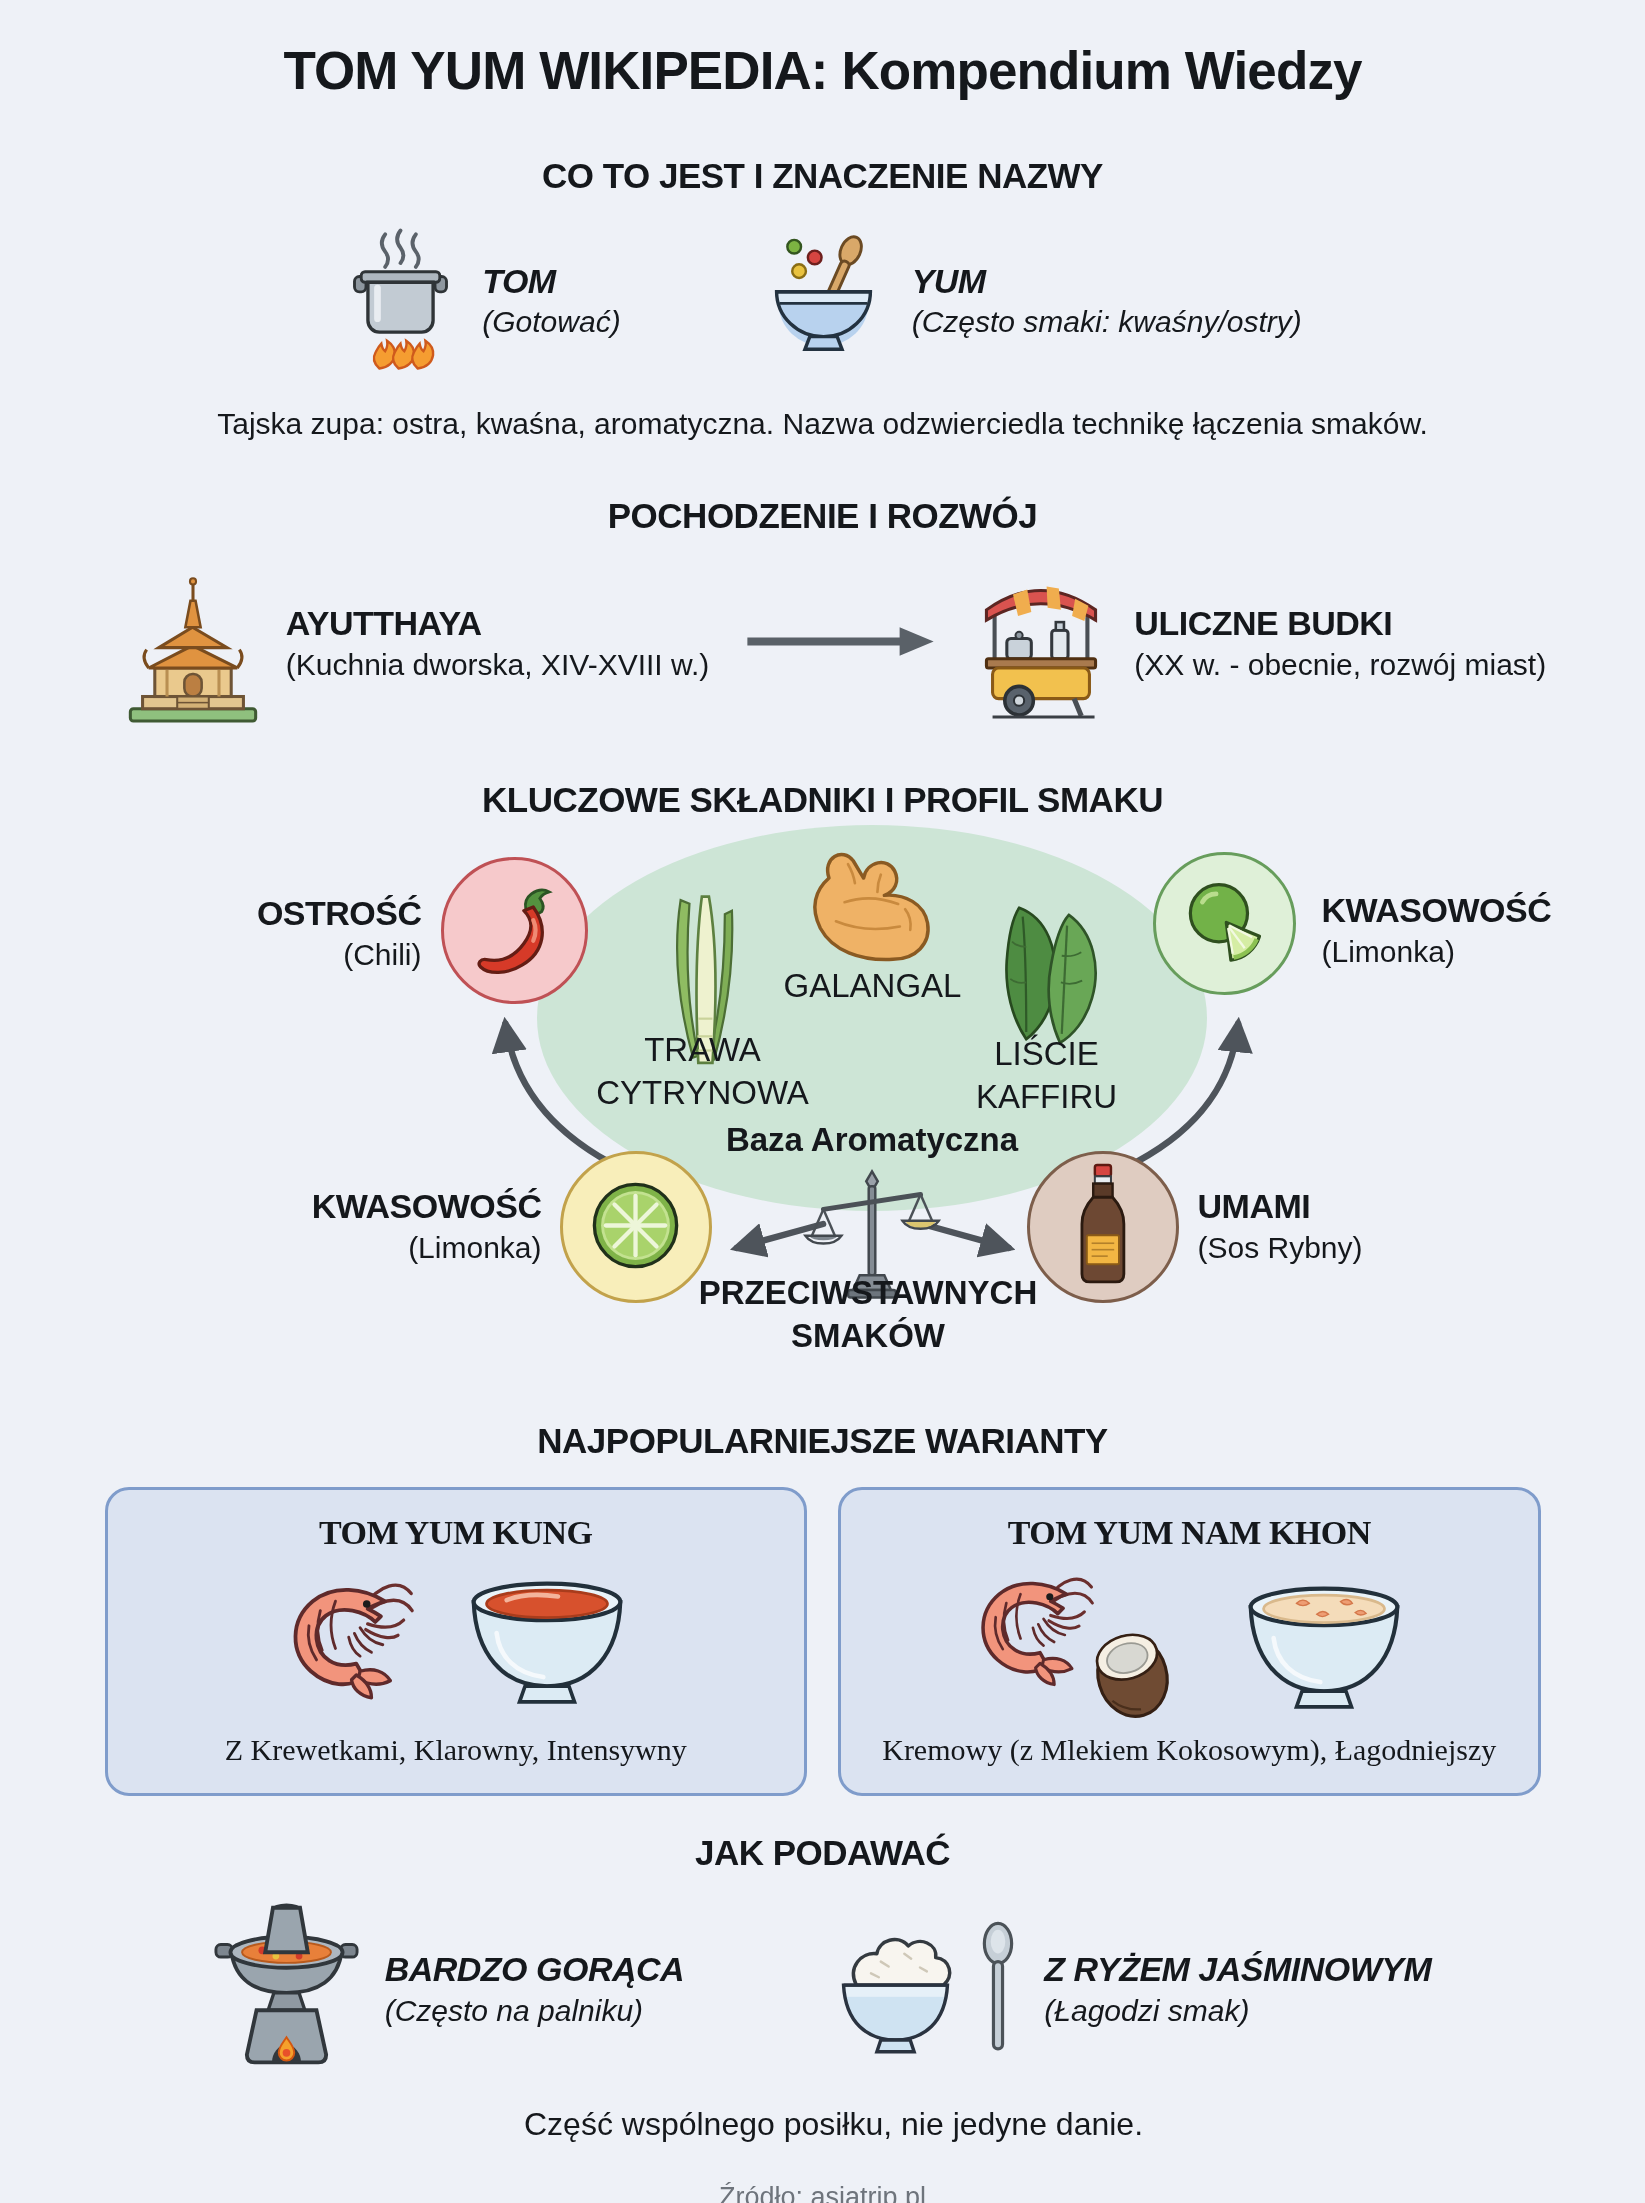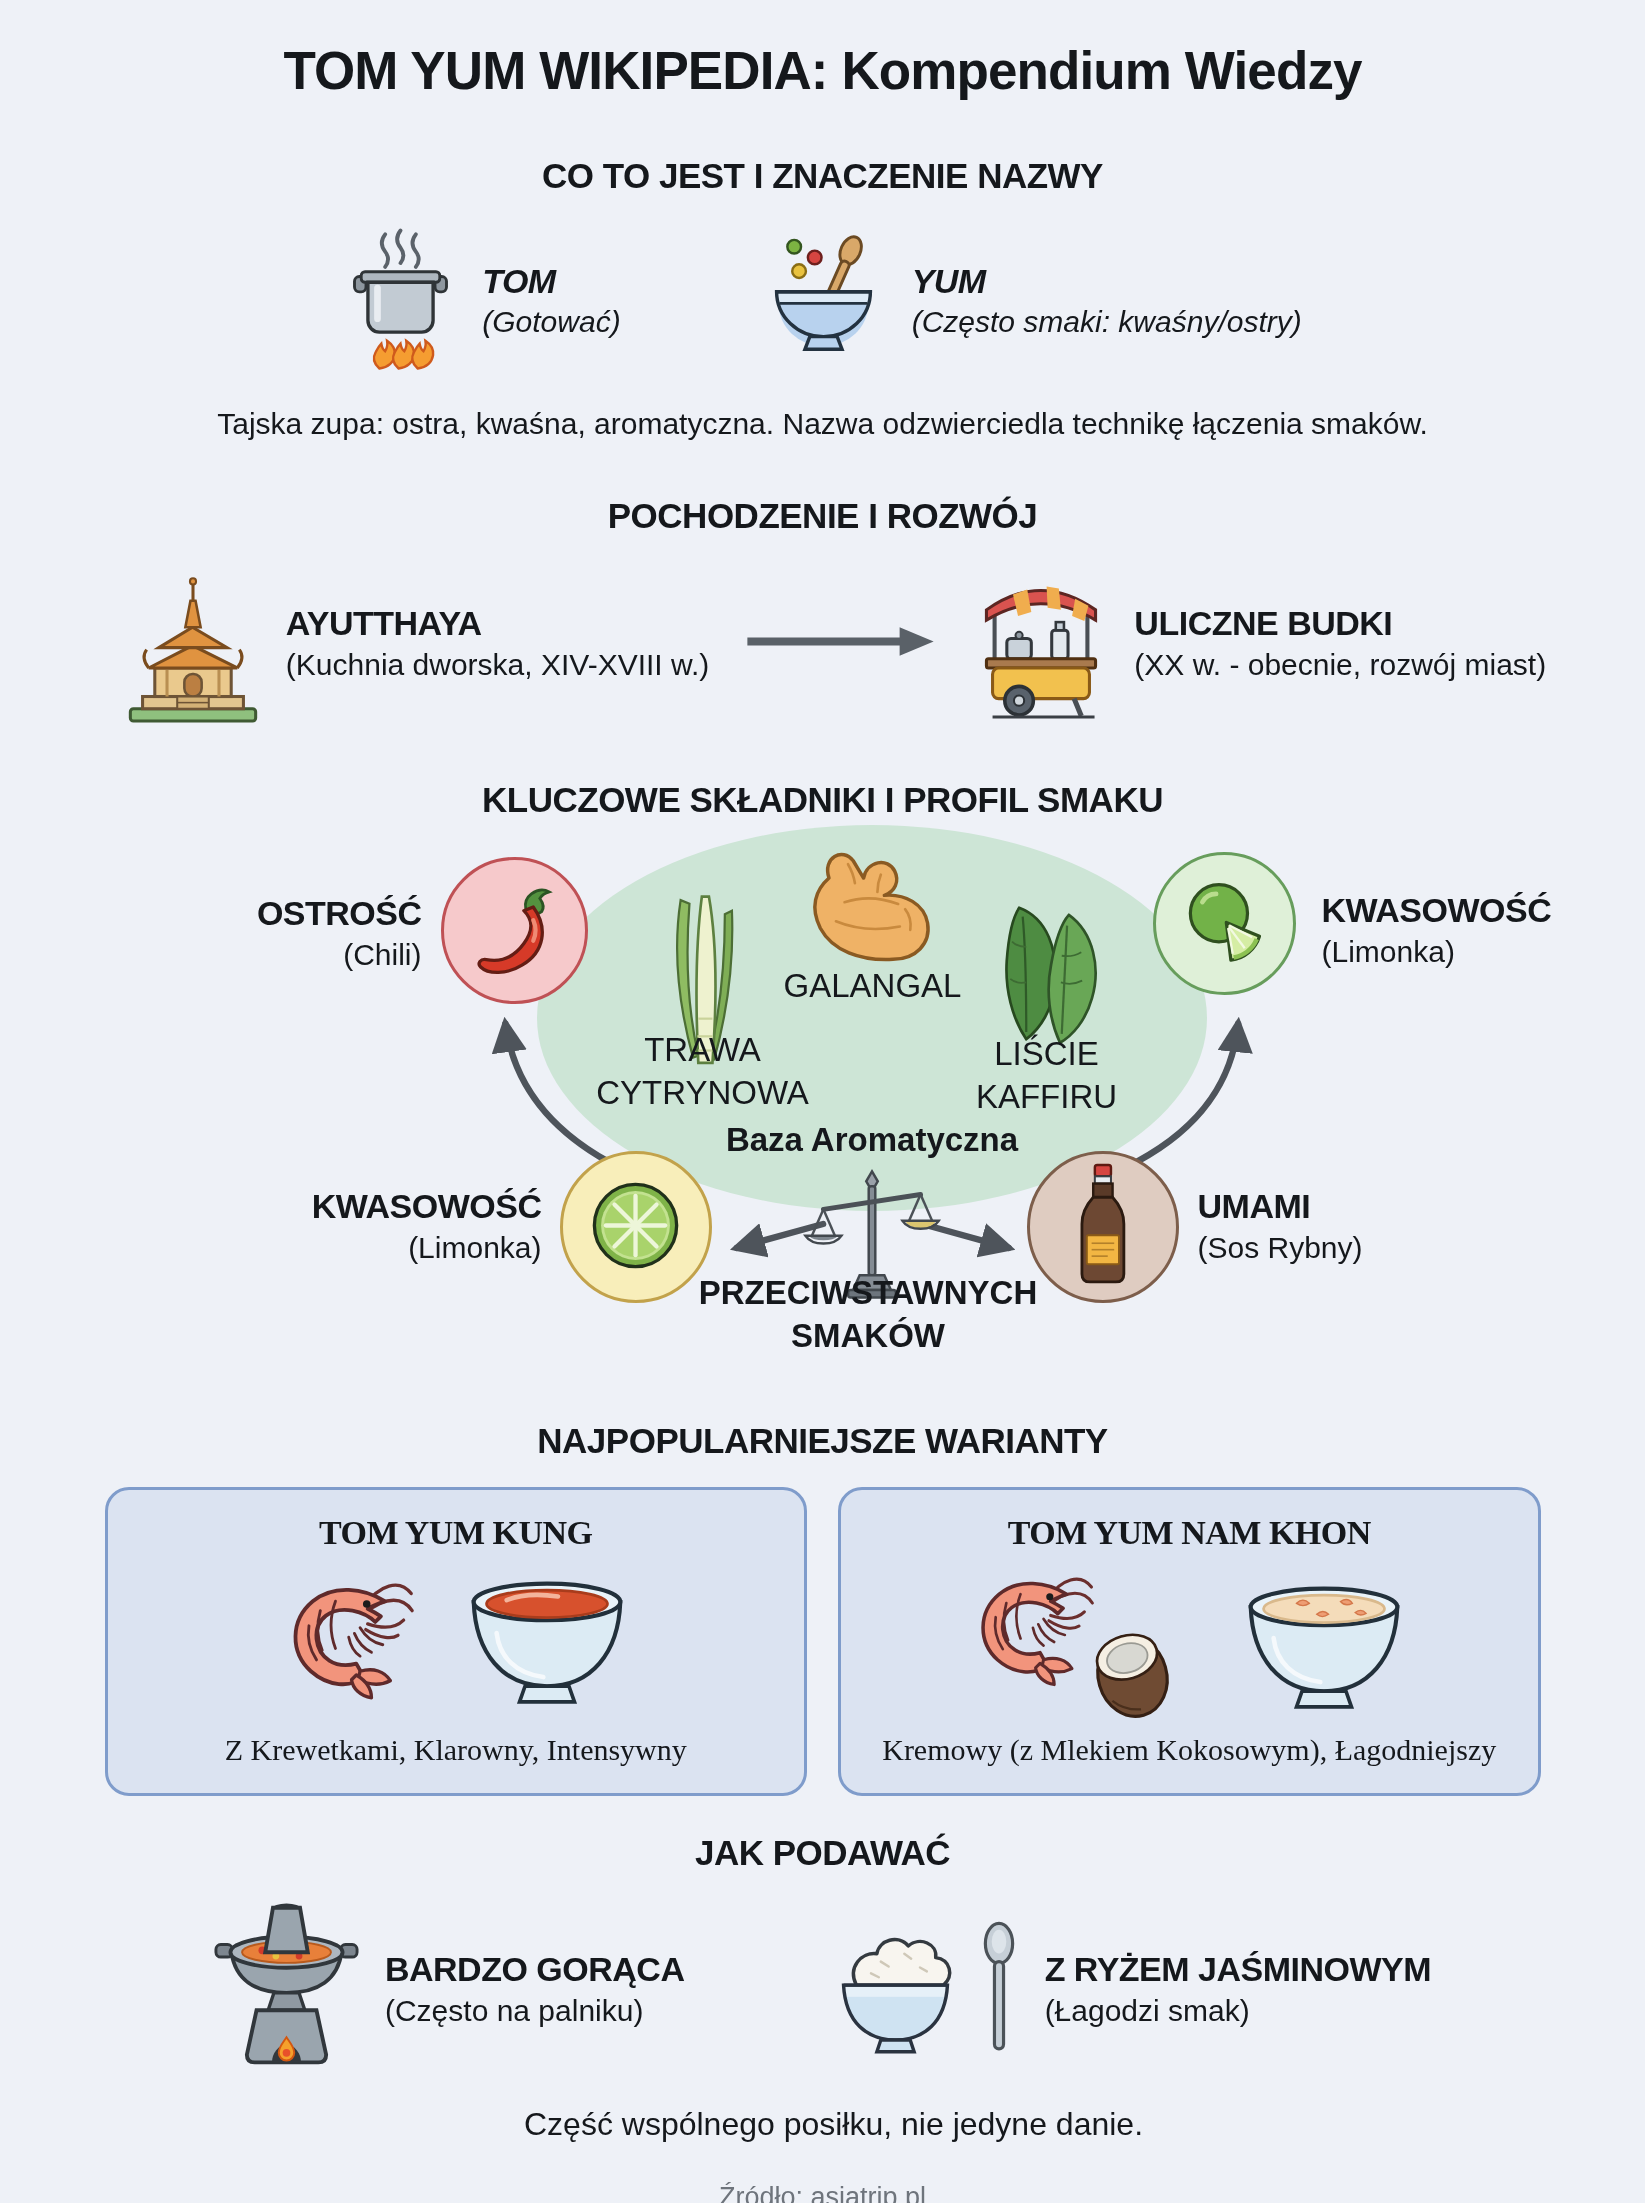--- a/index.html
+++ b/index.html
@@ -35,21 +35,21 @@
   .cards{display:flex;gap:31px;padding:0 59px;margin-top:26px;font-family:Liberation Serif, serif;}
   .card{flex:1;height:309px;box-sizing:border-box;border:3.7px solid #7f9ccb;border-radius:24px;background:#dbe3f1;
         display:flex;flex-direction:column;justify-content:space-between;align-items:center;padding:24px 16.5px 26px;}
   .card-title{font-size:34px;font-weight:700;letter-spacing:-0.5px;}
   .card-icons{display:flex;align-items:flex-end;justify-content:center;gap:40px;}
   .card-desc{font-size:30px;}
   .duo{position:relative;width:230px;height:156px;}
   .duo .shrimp{position:absolute;left:0;top:0;}
   .duo .coconut{position:absolute;left:118px;top:53px;}
   
-  .serving-row{margin-top:20px;gap:138px;height:193px;}
+  .serving-row{margin-top:20px;gap:138px;height:193px;font-style:italic;}
   .serving-item{display:flex;align-items:center;gap:26px;}
   .note{margin-top:20px;text-align:center;font-size:32px;margin-left:22px;}
   .footer{margin-top:39px;text-align:center;font-size:27px;color:#6e747c;}
 </style>
 </head>
 <body>
 
 <svg width="0" height="0" style="position:absolute" aria-hidden="true">
   <defs>
     <symbol id="sym-shrimp" viewBox="0 0 150 150">

